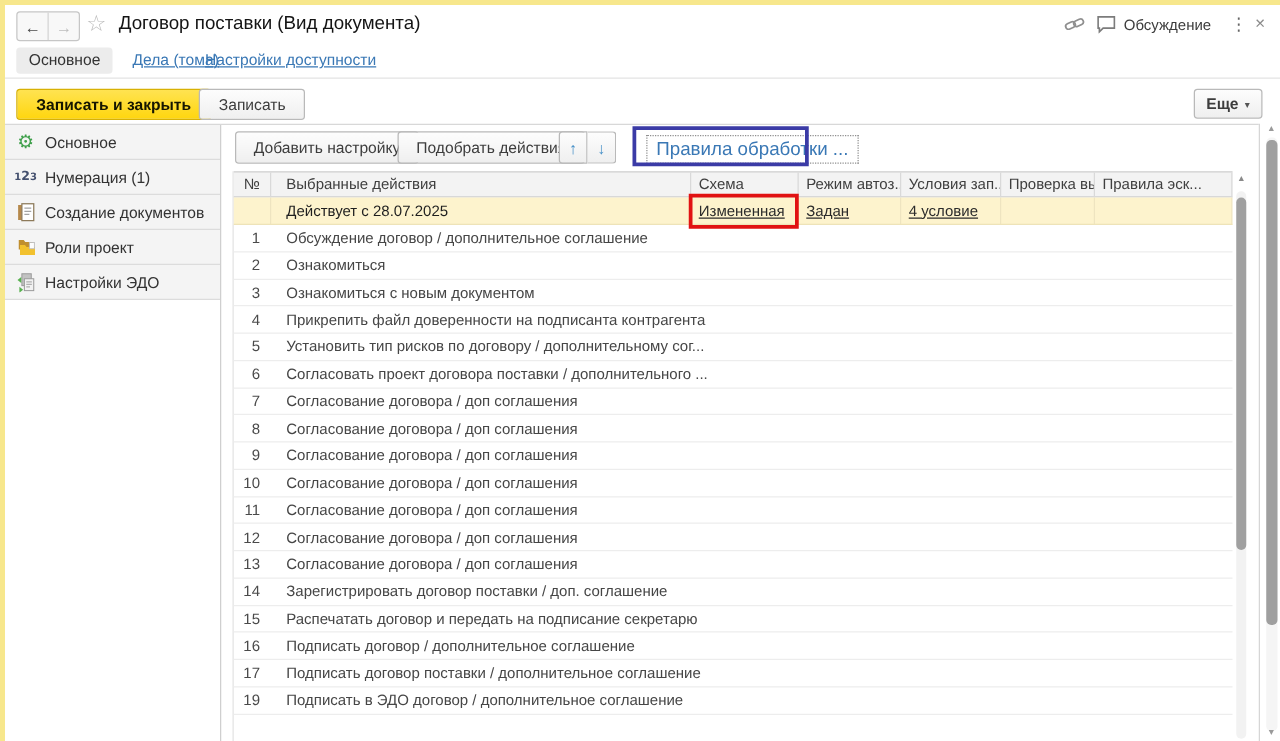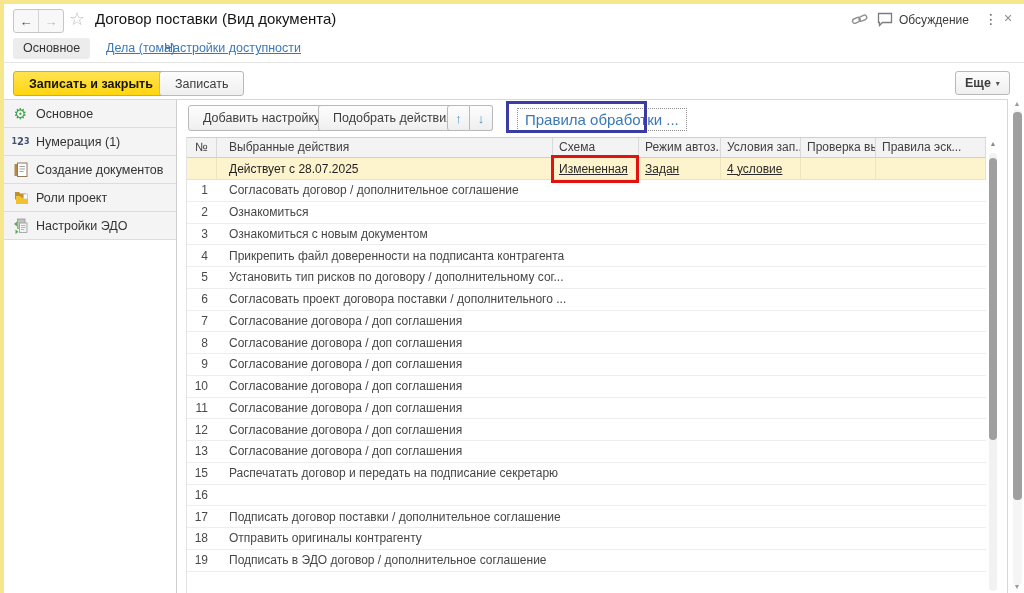--- a/index.html
+++ b/index.html
@@ -226,21 +226,21 @@
     <div class="cell act">Действует с 28.07.2025</div>
     <div class="cell link">Измененная</div>
     <div class="cell link">Задан</div>
     <div class="cell link">4 условие</div>
     <div class="cell"></div>
     <div class="cell"></div>
   </div>
   <div>
       <div class="trow">
         <div class="cell num">1</div>
-        <div class="cell act">Согласовать договор / дополнительное соглашение</div>
+        <div class="cell act">Обсуждение договор / дополнительное соглашение</div>
       </div>
       <div class="trow">
         <div class="cell num">2</div>
         <div class="cell act">Ознакомиться</div>
       </div>
       <div class="trow">
         <div class="cell num">3</div>
         <div class="cell act">Ознакомиться с новым документом</div>
       </div>
       <div class="trow">
@@ -277,33 +277,34 @@
       </div>
       <div class="trow">
         <div class="cell num">12</div>
         <div class="cell act">Согласование договора / доп соглашения</div>
       </div>
       <div class="trow">
         <div class="cell num">13</div>
         <div class="cell act">Согласование договора / доп соглашения</div>
       </div>
       <div class="trow">
+        <div class="cell num">14</div>
+        <div class="cell act">Зарегистрировать договор поставки  / доп. соглашение</div>
+      </div>
+      <div class="trow">
         <div class="cell num">15</div>
         <div class="cell act">Распечатать договор и передать на подписание секретарю</div>
       </div>
       <div class="trow">
         <div class="cell num">16</div>
+        <div class="cell act">Подписать договор / дополнительное соглашение</div>
       </div>
       <div class="trow">
         <div class="cell num">17</div>
         <div class="cell act">Подписать договор поставки / дополнительное соглашение</div>
-      </div>
-      <div class="trow">
-        <div class="cell num">18</div>
-        <div class="cell act">Отправить оригиналы контрагенту</div>
       </div>
       <div class="trow">
         <div class="cell num">19</div>
         <div class="cell act">Подписать в ЭДО договор / дополнительное соглашение</div>
       </div>
     </div>
 </div>
 
 <div class="abs tbl-scroll-up">▲</div>
 <div class="abs tbl-track"></div>

